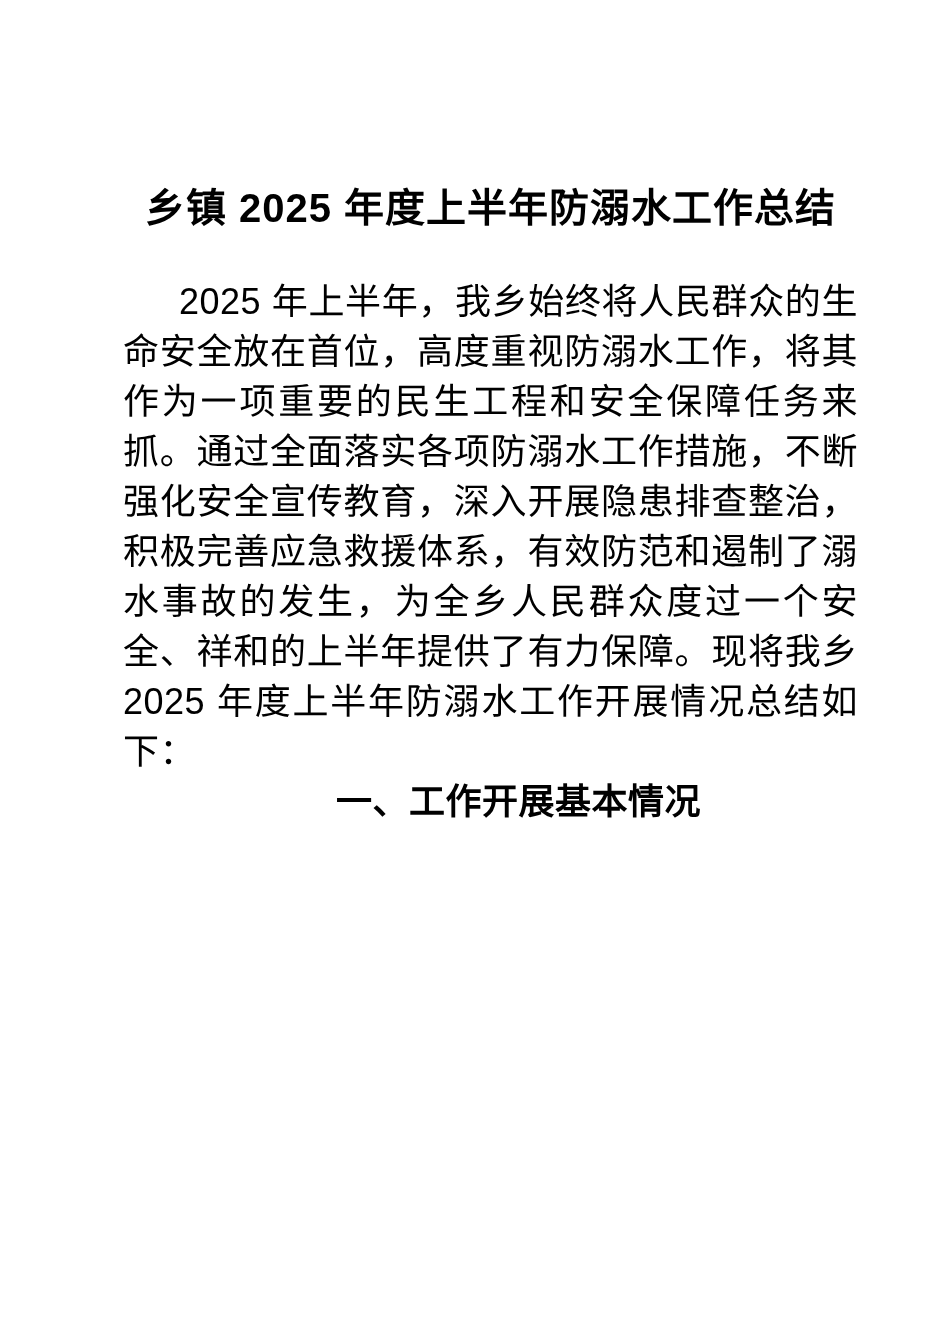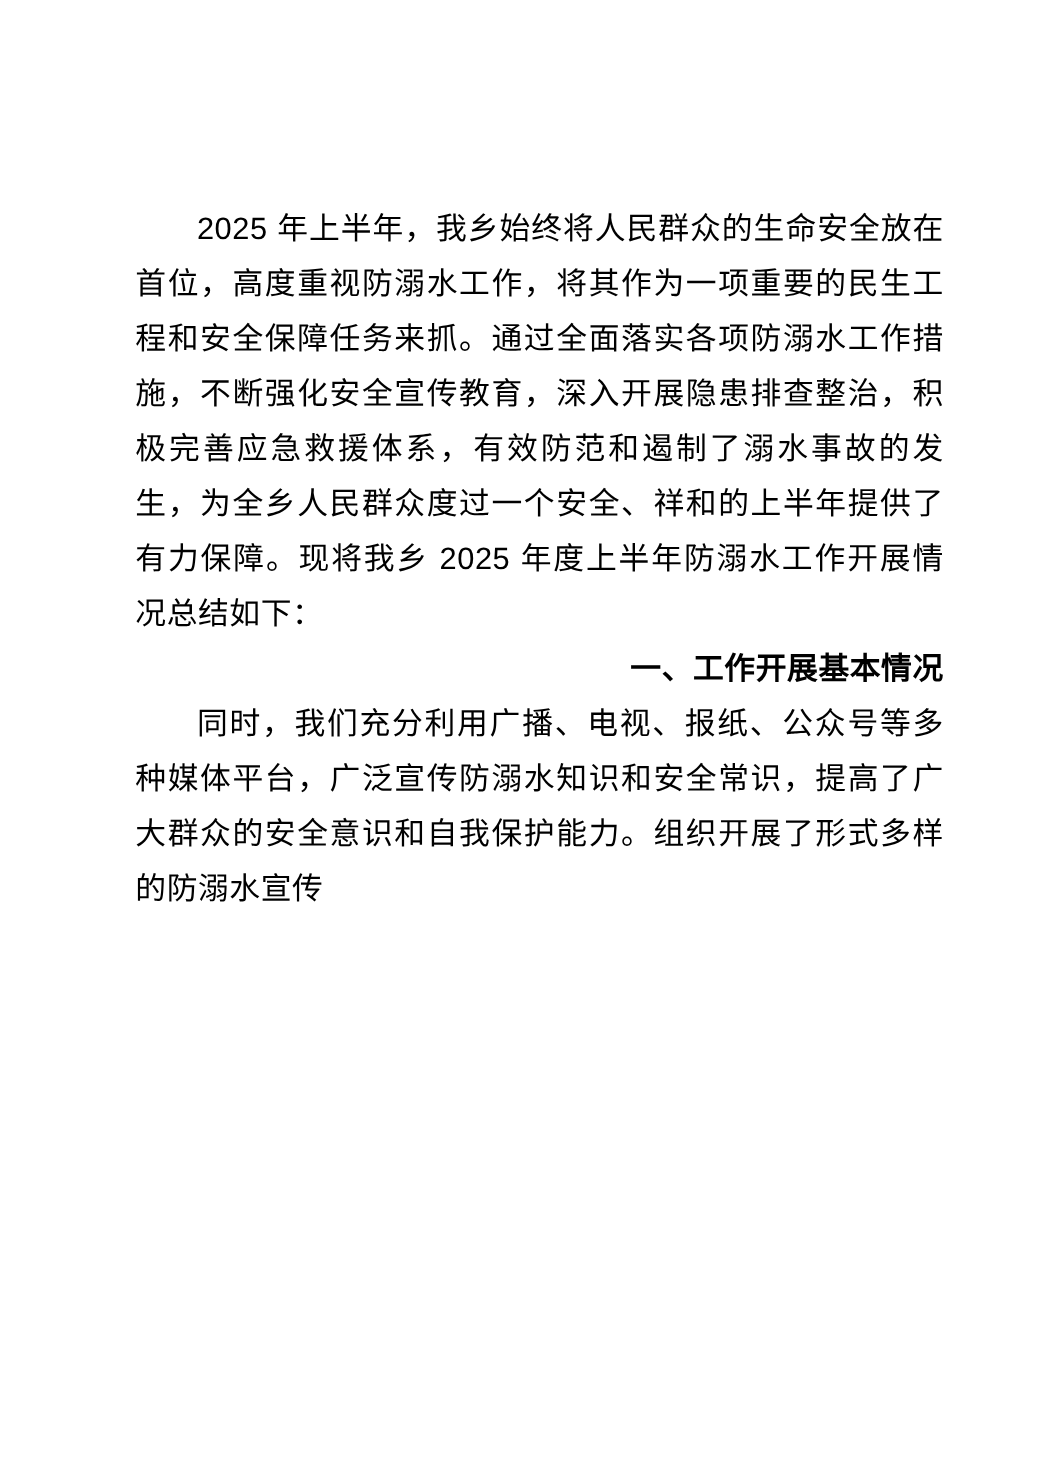--- a/index.html
+++ b/index.html
@@ -26,33 +26,33 @@
     margin: 0 0 44px 0;
     font-size: 40px;
     line-height: 50px;
     font-weight: 700;
     text-align: center;
     letter-spacing: 1px;
     white-space: nowrap;
   }
   .doc-paragraph {
     margin: 0;
-    font-size: 28px;
+    font-size: 36px;
     line-height: 50px;
     text-align: justify;
     text-indent: 56px;
     letter-spacing: 0.5px;
   }
   .doc-paragraph.heading {
     font-weight: 700;
-    text-align: right;
+    text-align: center;
   }
 </style>
 </head>
 <body>
 
 <div class="page">
   <div class="doc-content">
+    <h1 class="doc-title">乡镇 2025 年度上半年防溺水工作总结</h1>
     <p class="doc-paragraph">2025 年上半年，我乡始终将人民群众的生命安全放在首位，高度重视防溺水工作，将其作为一项重要的民生工程和安全保障任务来抓。通过全面落实各项防溺水工作措施，不断强化安全宣传教育，深入开展隐患排查整治，积极完善应急救援体系，有效防范和遏制了溺水事故的发生，为全乡人民群众度过一个安全、祥和的上半年提供了有力保障。现将我乡 2025 年度上半年防溺水工作开展情况总结如下：</p>
     <p class="doc-paragraph heading">一、工作开展基本情况</p>
-    <p class="doc-paragraph">同时，我们充分利用广播、电视、报纸、公众号等多种媒体平台，广泛宣传防溺水知识和安全常识，提高了广大群众的安全意识和自我保护能力。组织开展了形式多样的防溺水宣传</p>
   </div>
 </div>
 
 </body></html>

